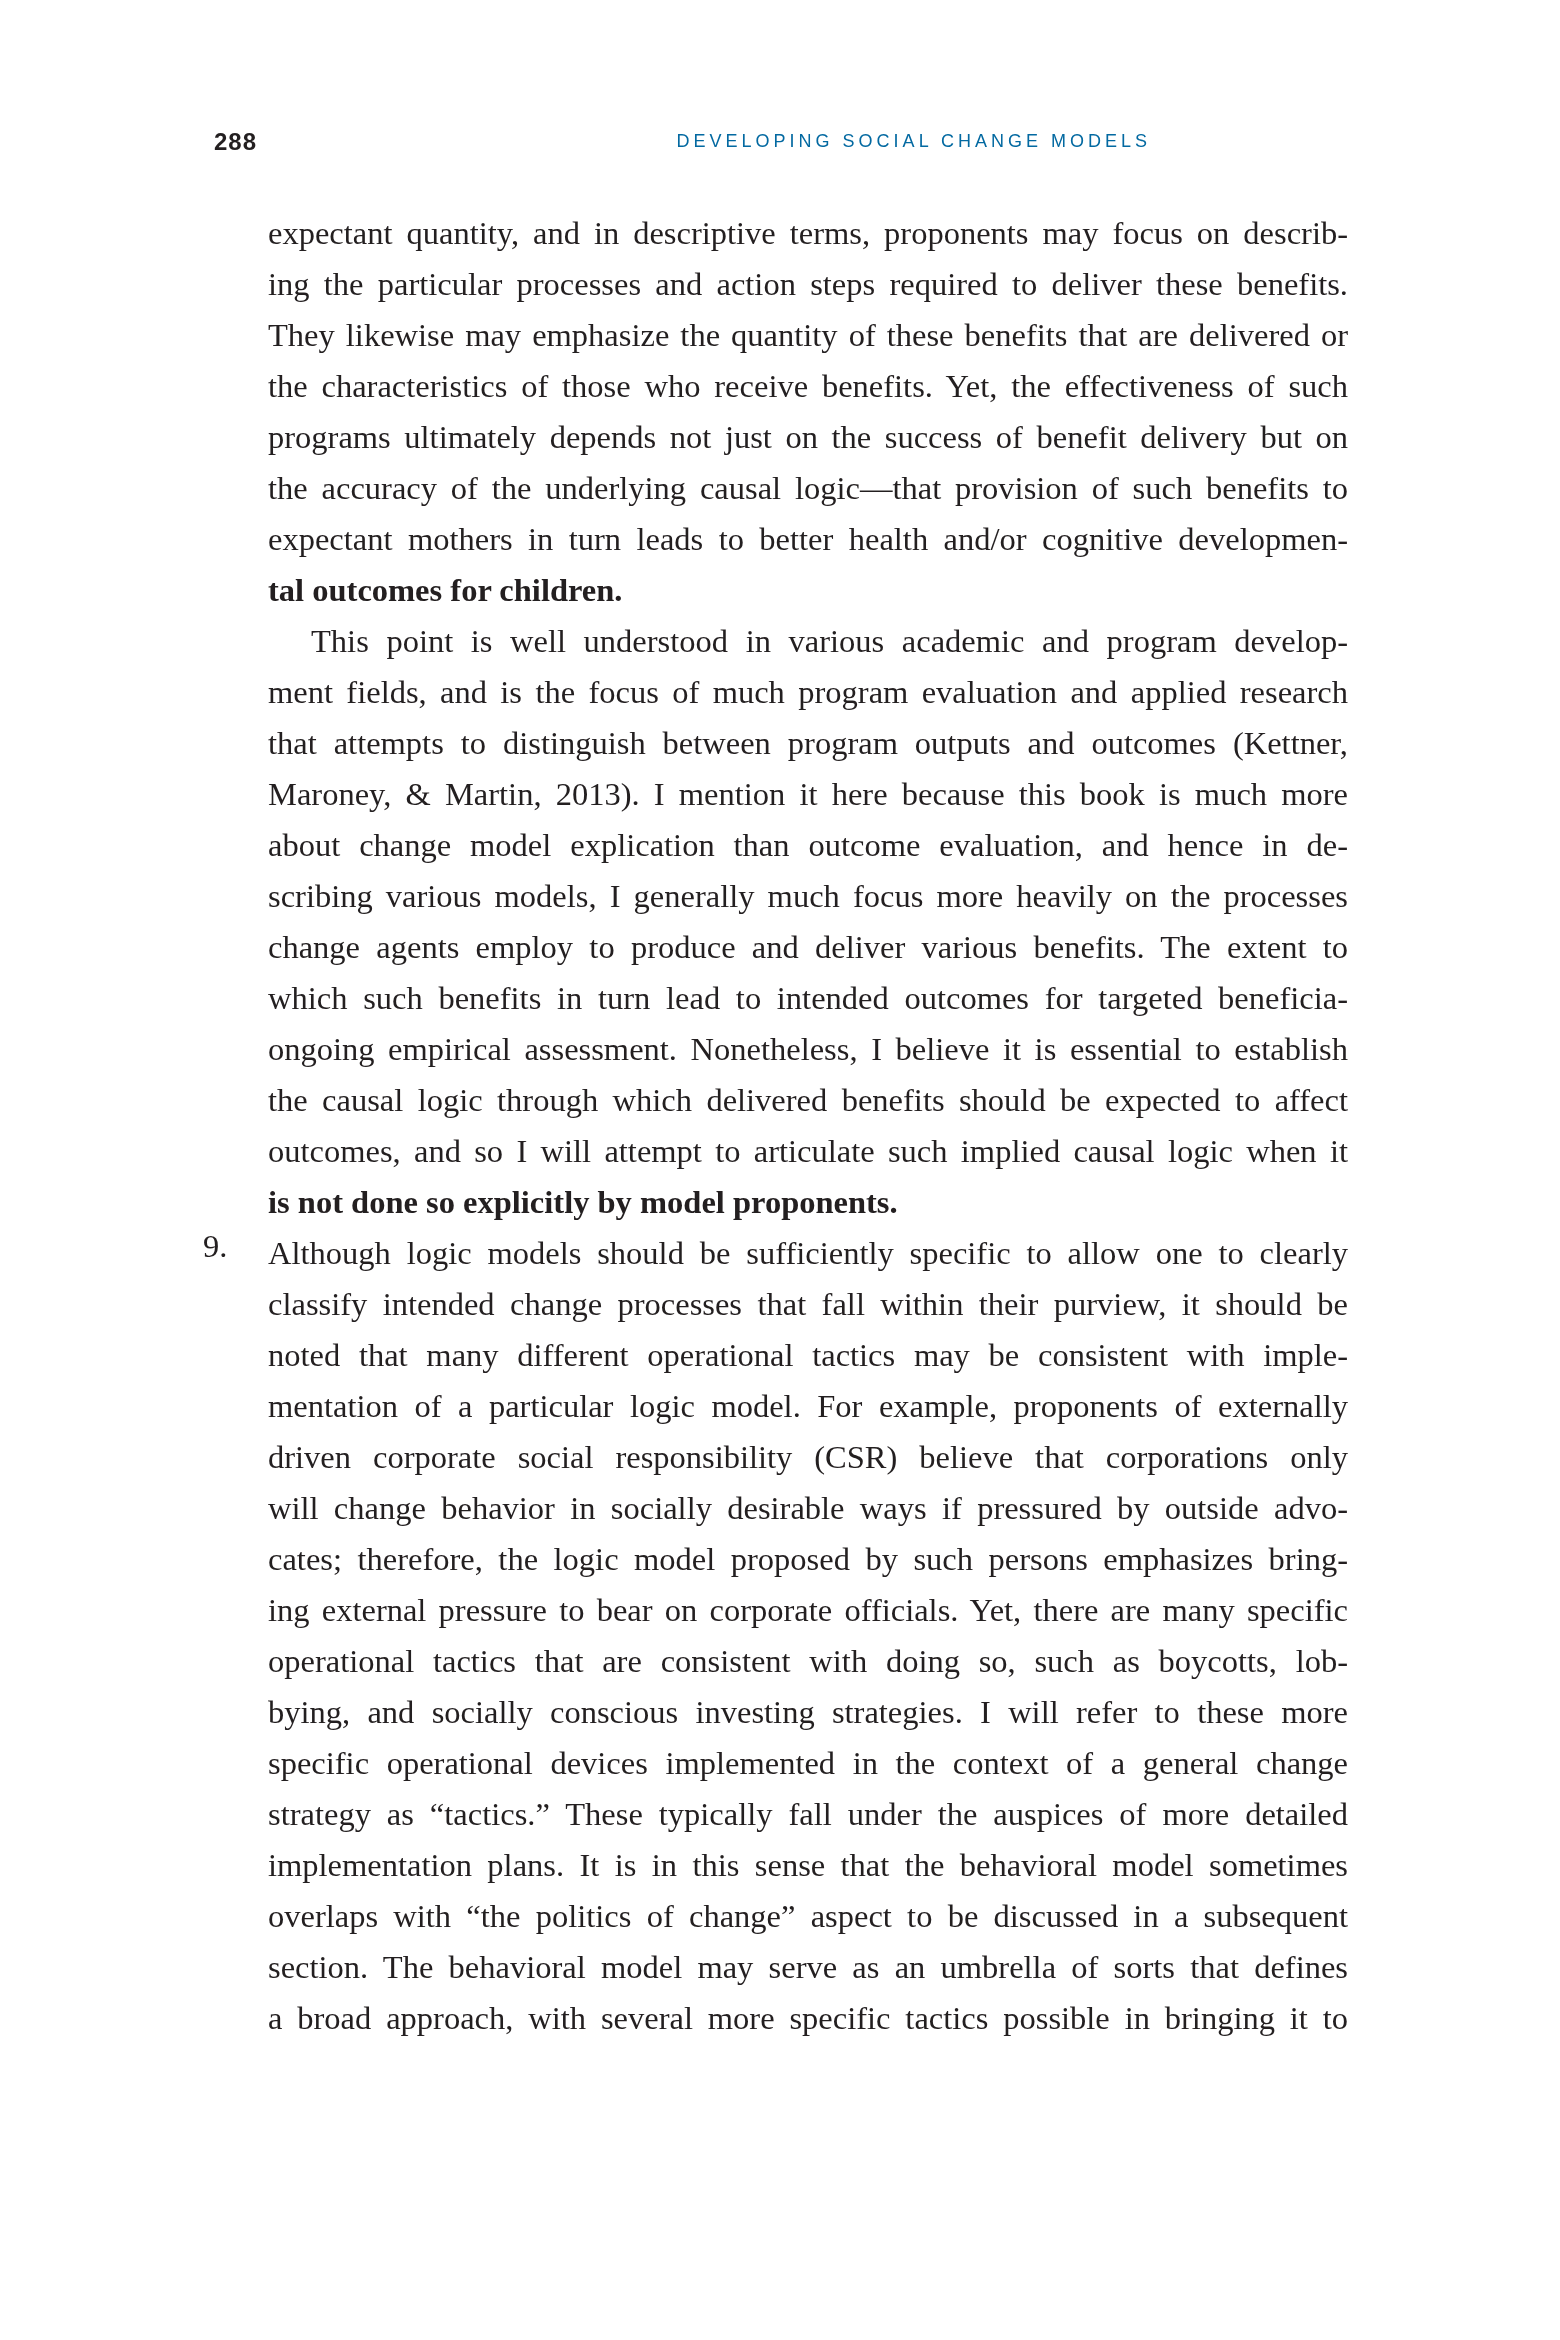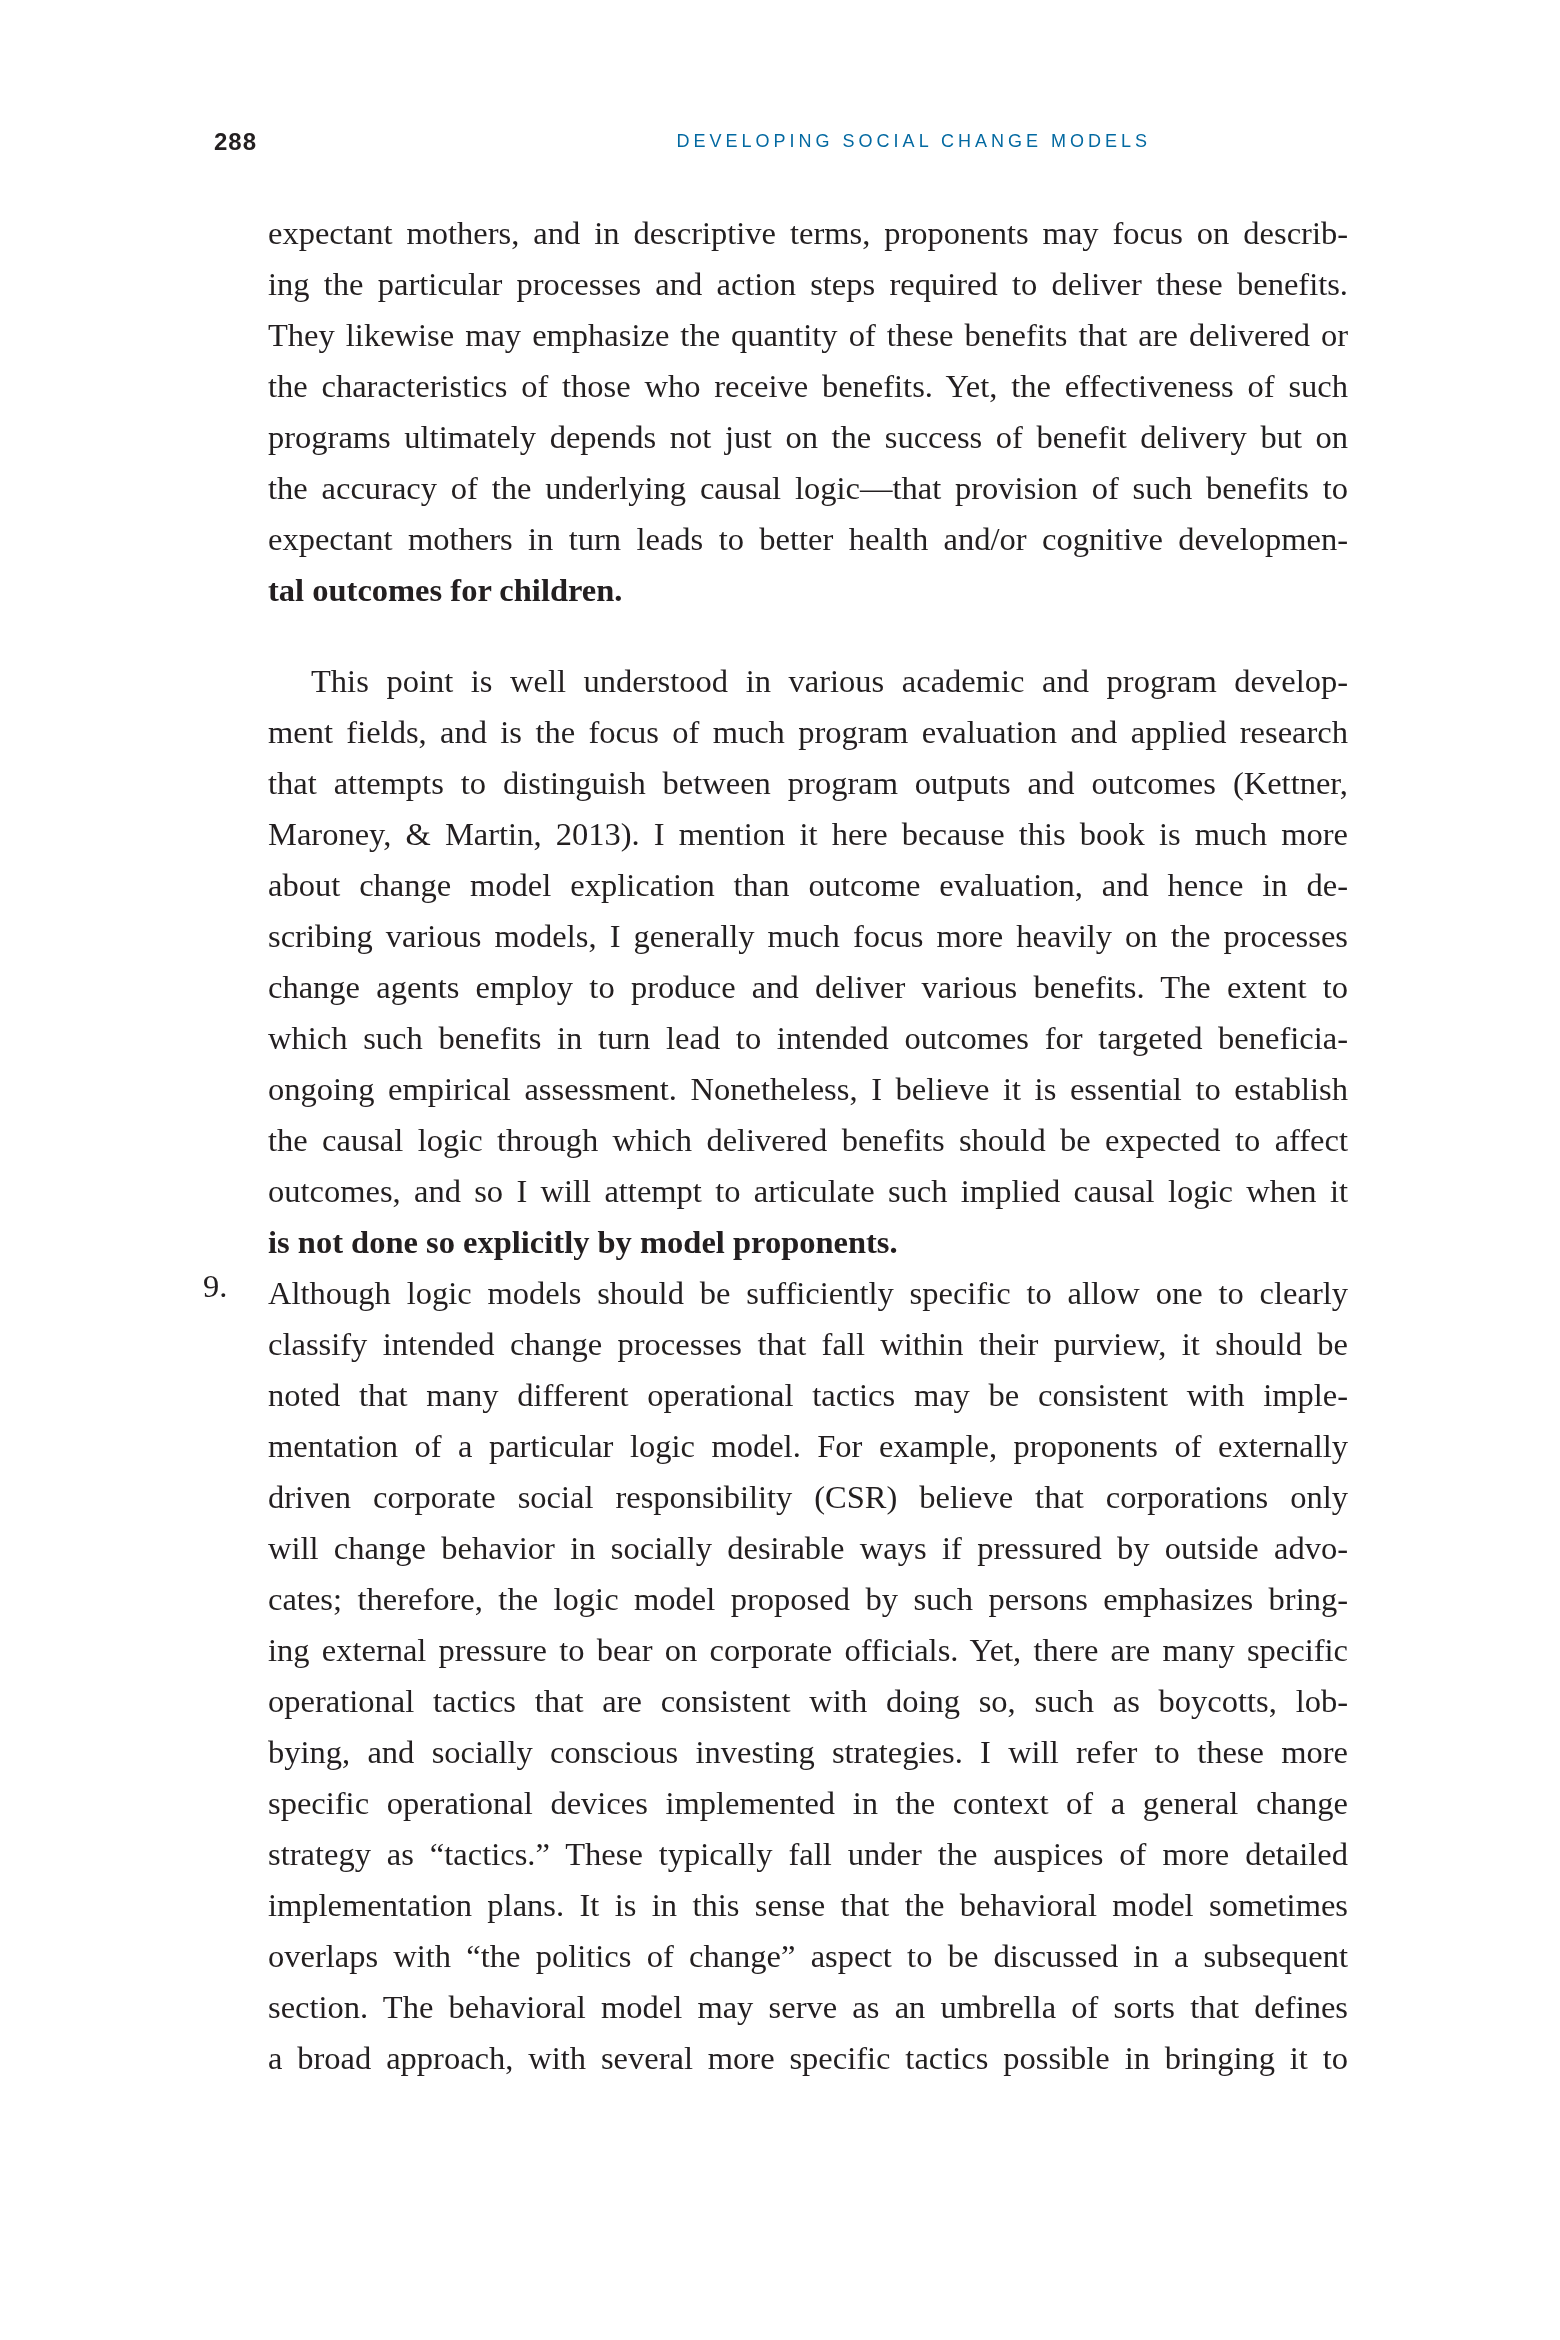--- a/index.html
+++ b/index.html
@@ -21,37 +21,37 @@
     position: absolute; left: 268px; top: 208px; width: 1080px;
     font-family: "Liberation Serif", serif; font-size: 32.5px;
     color: #231f20;
   }
   .line {
     height: 51px; line-height: 51px; white-space: nowrap;
     text-align: justify; text-align-last: justify; display: block;
     width: 1080px;
   }
   .line.last { text-align-last: left; font-weight: bold; }
-  .line.indent { padding-left: 43px; width: 1037px; margin-top: 40px; }
+  .line.indent { padding-left: 43px; width: 1037px; }
   .note-number {
     position: absolute; left: -65px;
   }
   .note { position: relative; }
 </style>
 </head>
 <body>
 
 <div class="running-head">
   <span class="page-number">288</span>
   <span class="running-title">DEVELOPING SOCIAL CHANGE MODELS</span>
 </div>
 
 <div class="text-block">
   <div>
-    <span class="line">expectant mothers, and in descriptive terms, proponents may focus on describ-</span>
+    <span class="line">expectant quantity, and in descriptive terms, proponents may focus on describ-</span>
     <span class="line">ing the particular processes and action steps required to deliver these benefits.</span>
     <span class="line">They likewise may emphasize the quantity of these benefits that are delivered or</span>
     <span class="line">the characteristics of those who receive benefits. Yet, the effectiveness of such</span>
     <span class="line">programs ultimately depends not just on the success of benefit delivery but on</span>
     <span class="line">the accuracy of the underlying causal logic—that provision of such benefits to</span>
     <span class="line">expectant mothers in turn leads to better health and/or cognitive developmen-</span>
     <span class="line last">tal outcomes for children.</span>
   </div>
 
   <div>

